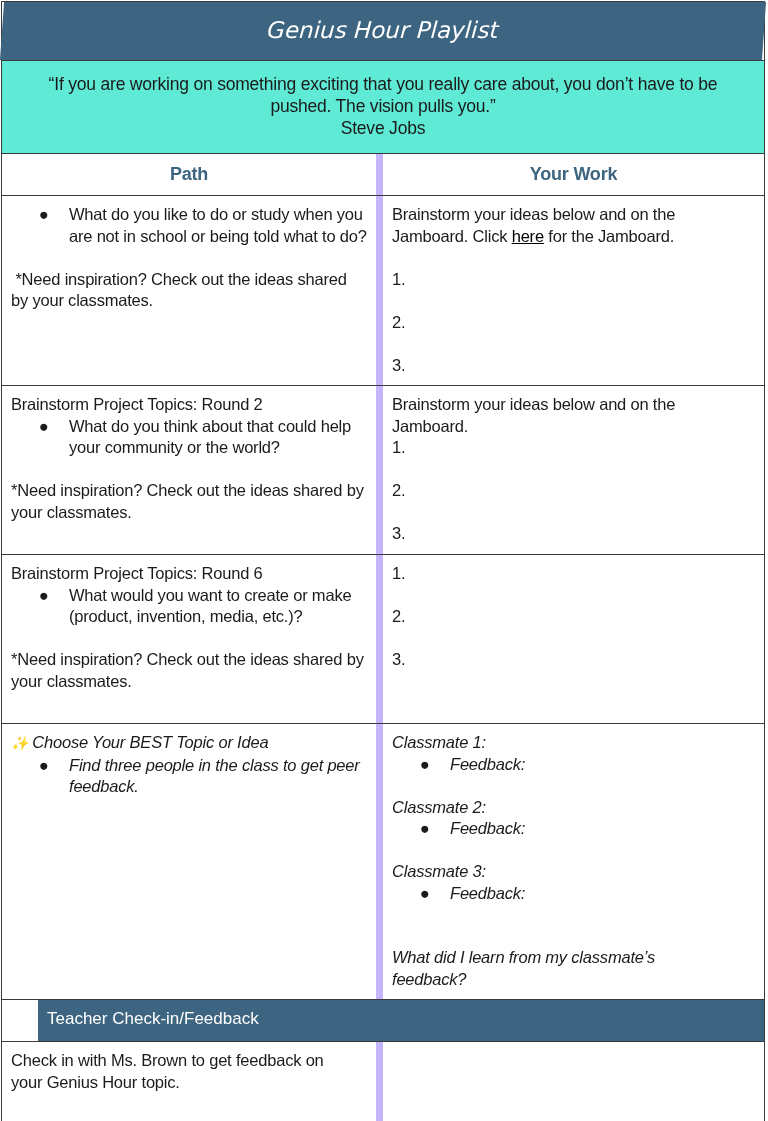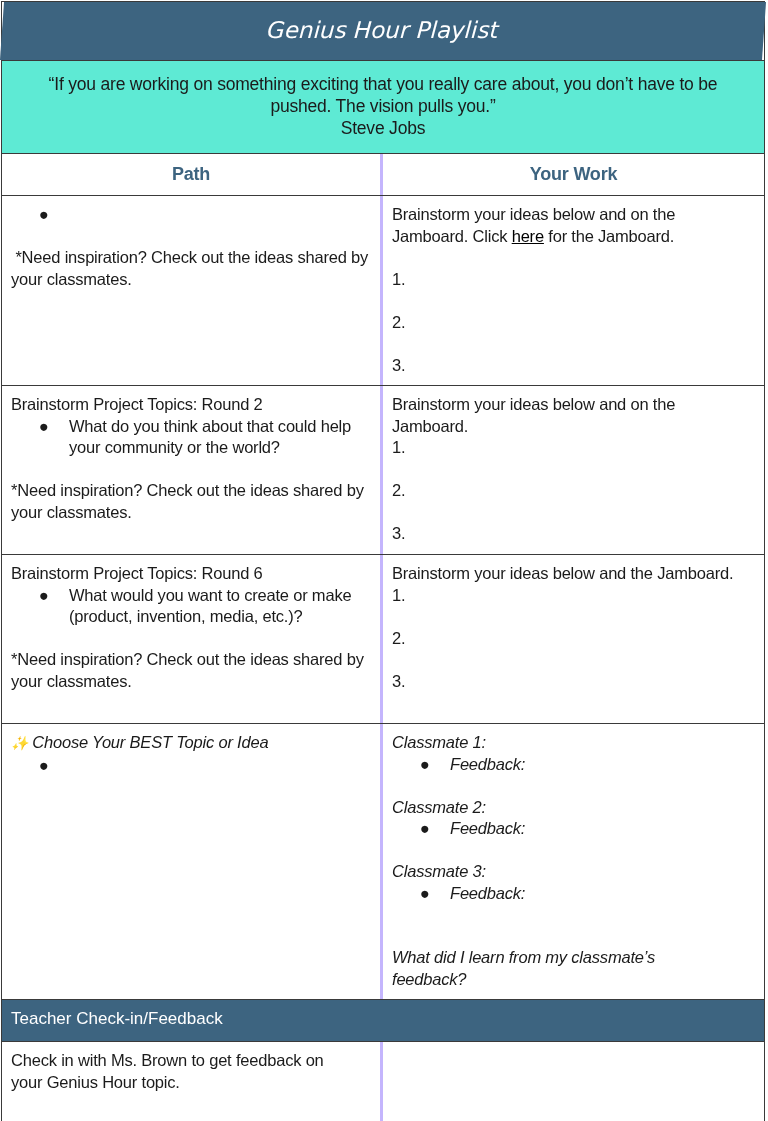--- a/index.html
+++ b/index.html
@@ -1,21 +1,21 @@
 <!DOCTYPE html>
 <html><head>
 <meta charset="utf-8">
 <style>
   html, body { margin: 0; padding: 0; background: #ffffff; }
   body { width: 768px; height: 1121px; overflow: hidden; font-family: "Liberation Sans", sans-serif; color: #1b1b1b; }
   .doc { position: absolute; left: 1px; top: 1px; width: 764px; border: 1px solid #3a3a3a; box-sizing: border-box; }
   .row { display: flex; border-bottom: 1px solid #3a3a3a; box-sizing: border-box; }
   .row:last-child { border-bottom: none; }
   .cell { box-sizing: border-box; padding: 8px 9px; font-size: 16.5px; line-height: 21.5px; letter-spacing: -0.2px; }
-  .left { width: 381px; border-right: 3px solid #c4b5fd; }
+  .left { width: 381px; border-right: 7px solid #c4b5fd; }
   .right { flex: 1; }
   .title-bar { background: #3d6480; color: #fff; height: 58px; display: flex; align-items: center; justify-content: center; font-family: "DejaVu Sans", sans-serif; font-size: 23px; font-weight: normal; letter-spacing: 0px; font-style: italic; transform: skewX(-4deg); }
   .quote { background: #5eead4; text-align: center; font-size: 17.5px; line-height: 22px; padding: 12px 14px 9px; height: 92px; box-sizing: border-box; }
   .head-cell { text-align: center; color: #3d6480; font-weight: bold; font-size: 18px; padding: 10px; height: 41px; }
   .bullet { display: flex; padding-left: 28px; }
   .bullet .dot { width: 30px; flex: none; }
   .gap { height: 21.5px; }
   a.link { color: #000000; text-decoration: underline; }
   .section-bar { background: #3d6480; color: #fff; font-size: 17px; padding: 9px 9px; height: 41px; box-sizing: border-box; }
   .sparkle { color: #e8b05a; font-size: 14px; margin-right: 4px; }
@@ -38,20 +38,21 @@
 
   <div class="row">
     <div class="cell left head-cell">Path</div>
     <div class="cell right head-cell">Your Work</div>
   </div>
 
   <div class="row" style="height:190px;">
     <div class="cell left">
       <div class="bullet">
           <span class="dot">●</span>
+          <span>What do you like to do or study when you are not in school or being told what to do?</span>
         </div>
       <div class="gap"></div>
       <div style="white-space:pre-wrap;"> *Need inspiration? Check out the ideas shared by your classmates.</div>
     </div>
     <div class="cell right">
       <div><span>Brainstorm your ideas below and on the Jamboard. Click </span><a class="link" href="#">here</a><span> for the Jamboard.</span></div>
       <div class="gap"></div>
       <div>1.</div>
       <div class="gap"></div>
       <div>2.</div>
@@ -84,34 +85,34 @@
     <div class="cell left">
       <div>Brainstorm Project Topics: Round 6</div>
       <div class="bullet">
           <span class="dot">●</span>
           <span>What would you want to create or make (product, invention, media, etc.)?</span>
         </div>
       <div class="gap"></div>
       <div>*Need inspiration? Check out the ideas shared by your classmates.</div>
     </div>
     <div class="cell right">
-      <div>Brainstorm your ideas below and the Jamboard.</div>
       <div>1.</div>
       <div class="gap"></div>
       <div>2.</div>
       <div class="gap"></div>
       <div>3.</div>
     </div>
   </div>
 
   <div class="row" style="height:276px;font-style:italic;">
     <div class="cell left">
       <div><span class="sparkle">✨</span><span>Choose Your BEST Topic or Idea</span></div>
       <div class="bullet">
           <span class="dot">●</span>
+          <span>Find three people in the class to get peer feedback.</span>
         </div>
     </div>
     <div class="cell right">
       <div>Classmate 1:</div>
       <div class="bullet">
           <span class="dot">●</span>
           <span>Feedback:</span>
         </div>
       <div class="gap"></div>
       <div>Classmate 2:</div>
@@ -125,21 +126,21 @@
           <span class="dot">●</span>
           <span>Feedback:</span>
         </div>
       <div class="gap"></div>
       <div class="gap"></div>
       <div style="width:300px;">What did I learn from my classmate’s feedback?</div>
     </div>
   </div>
 
   <div class="row">
-    <div class="section-bar" style="width:100%;">Teacher Check-in/Feedback</div>
+    <div class="section-bar" style="width:100%;margin-left:36px;">Teacher Check-in/Feedback</div>
   </div>
 
   <div class="row" style="height:82px;">
     <div class="cell left" style="padding-right:30px;">Check in with Ms. Brown to get feedback on your Genius Hour topic.</div>
     <div class="cell right"></div>
   </div>
 
 </div>
 
 </body></html>

